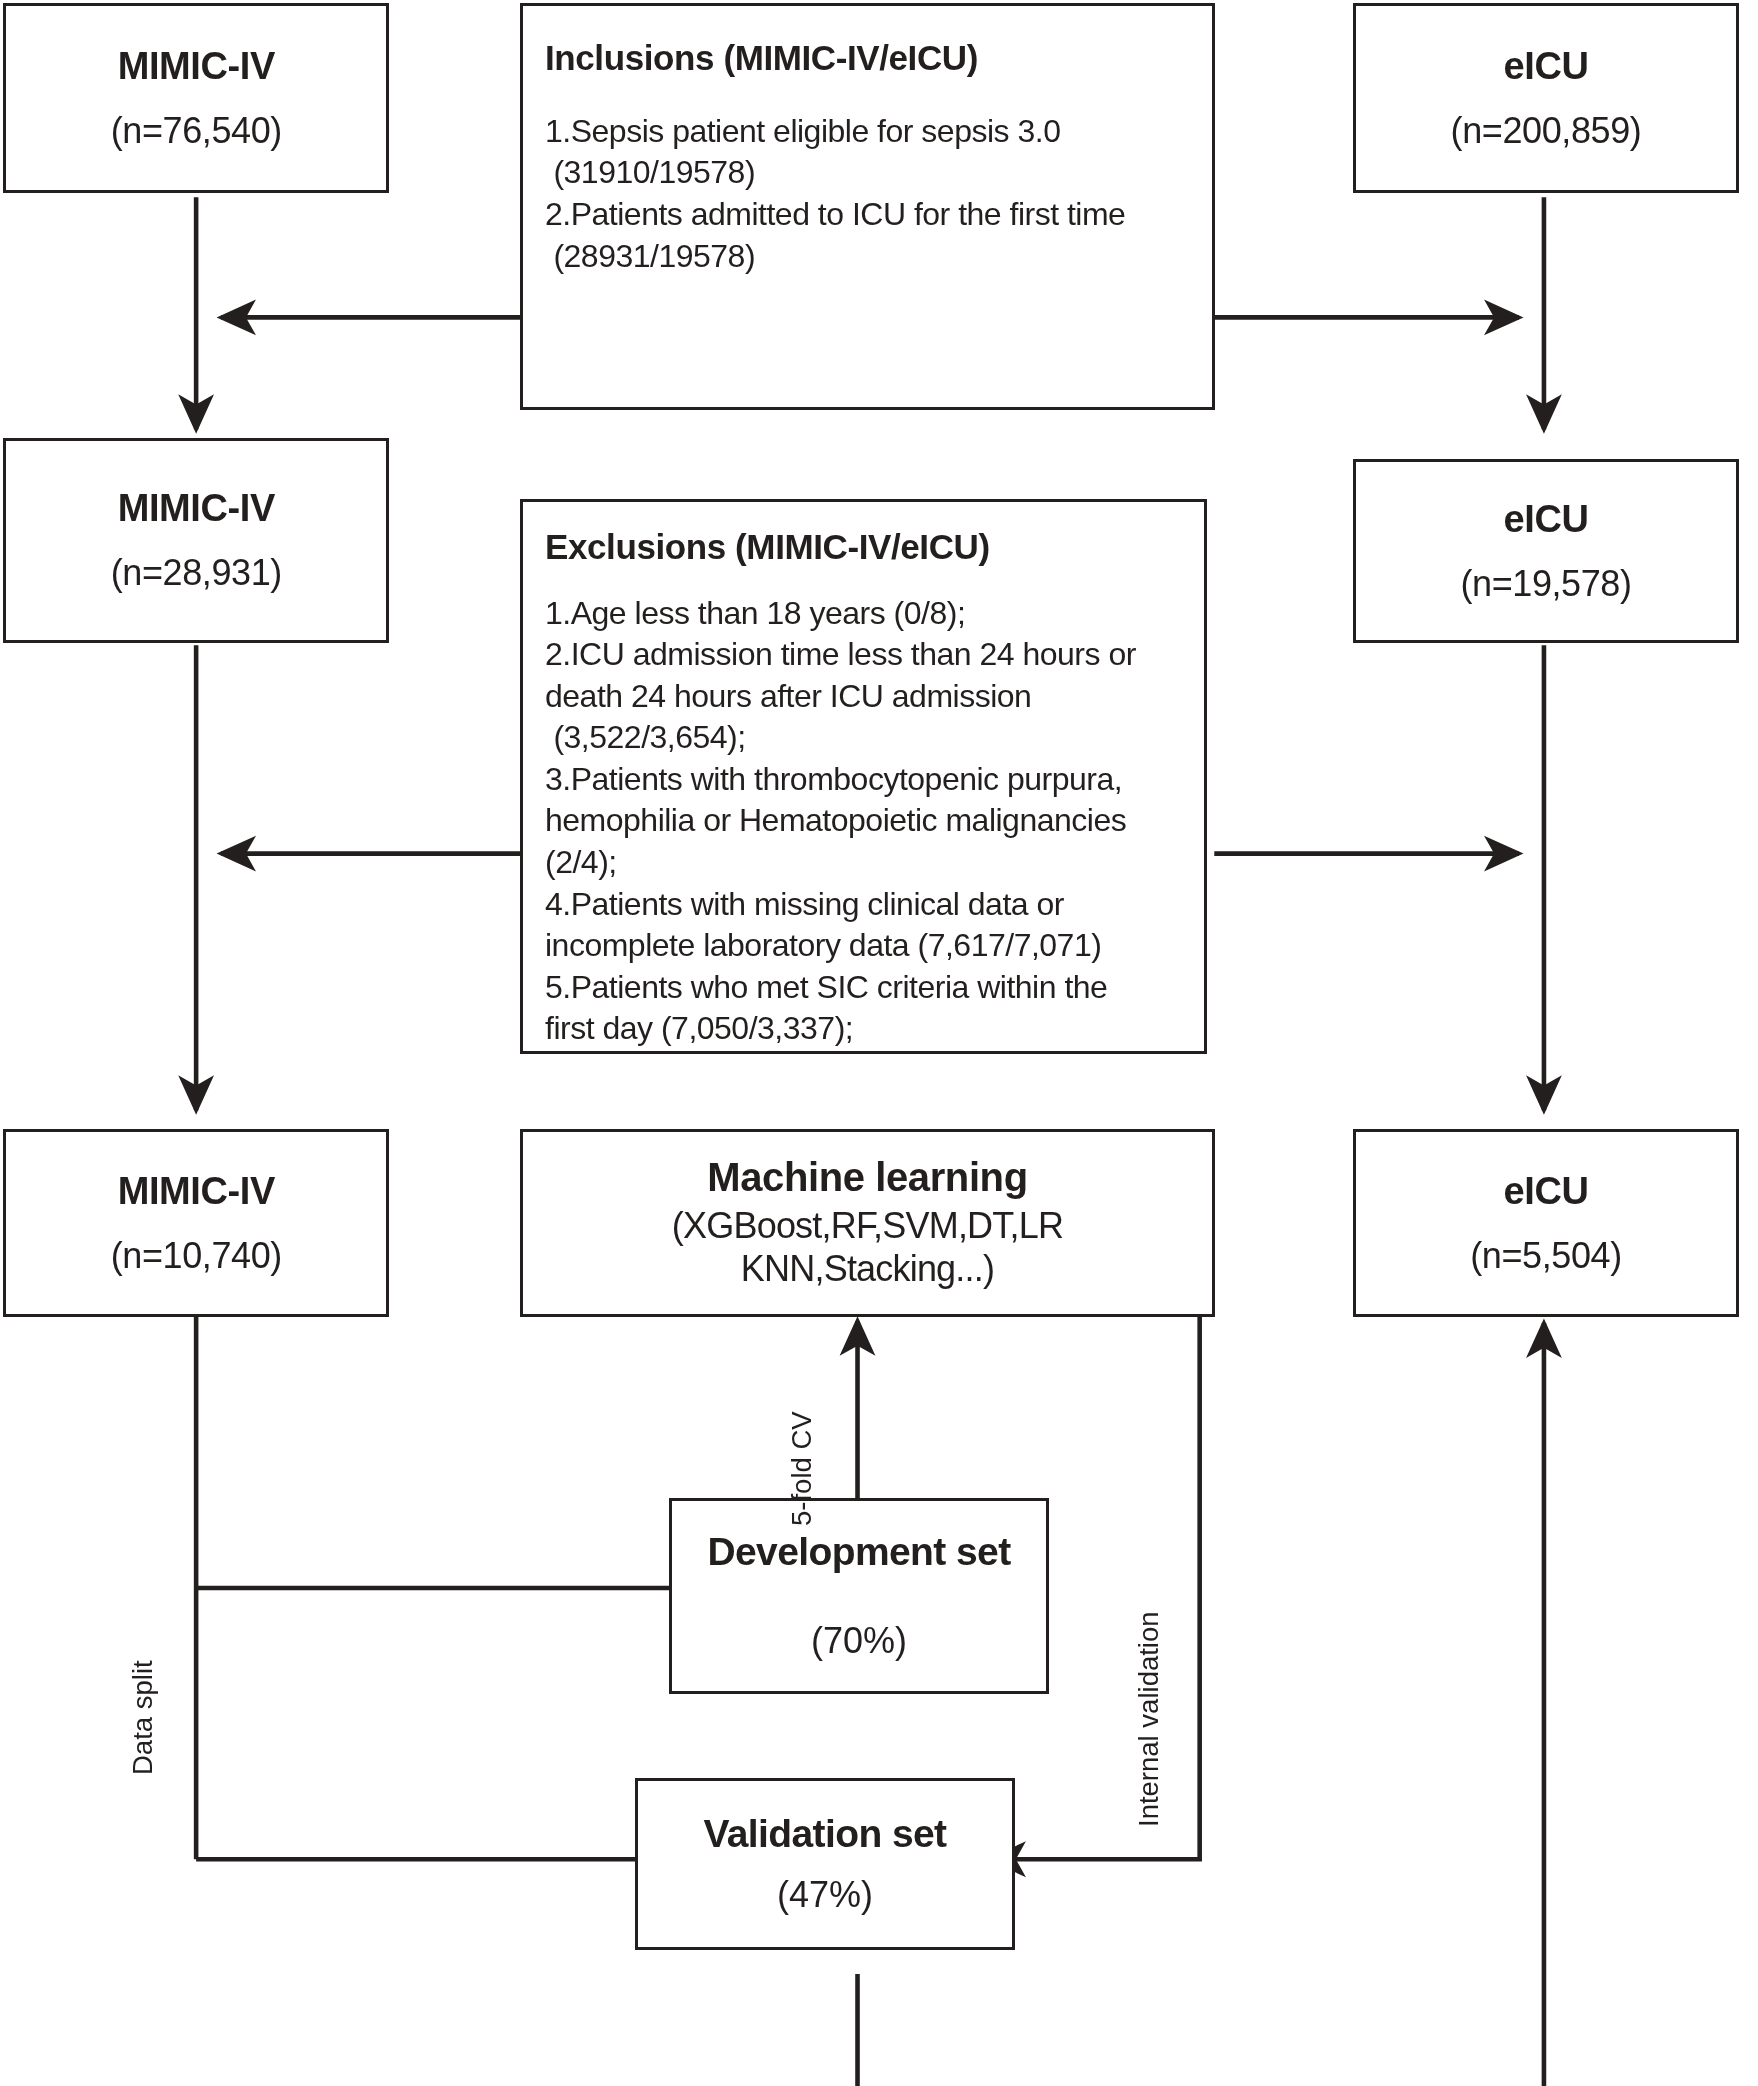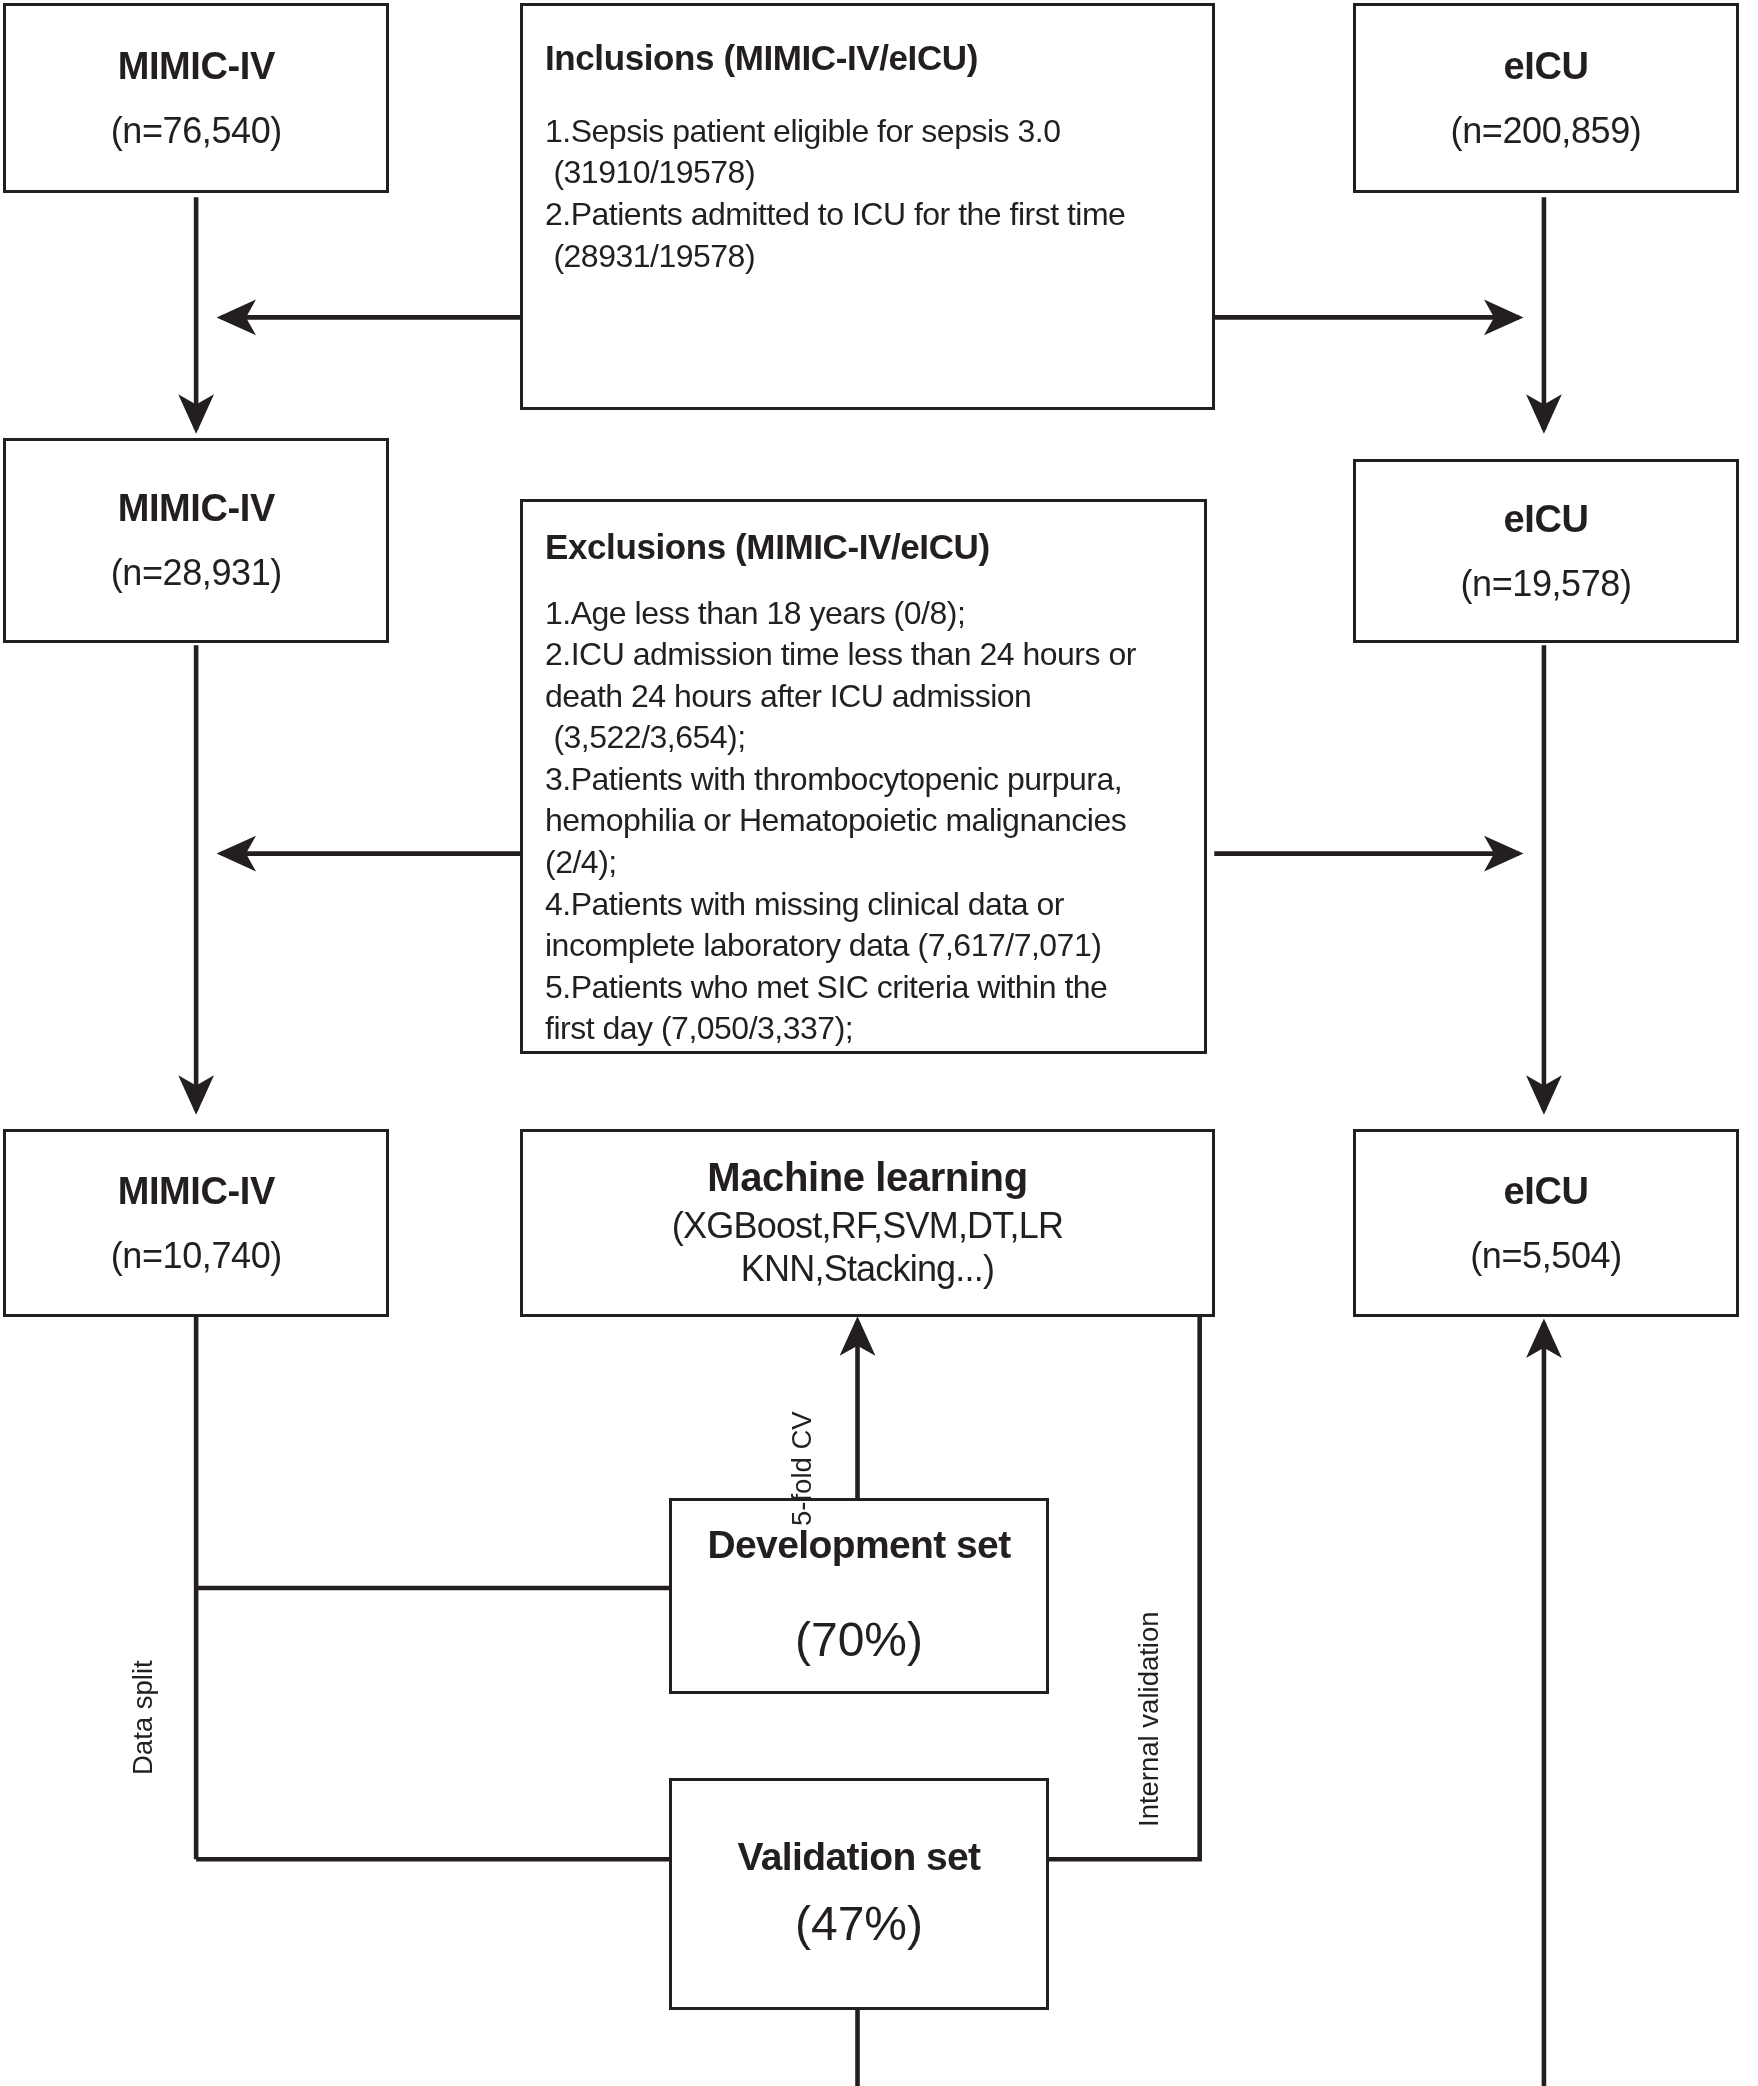--- a/index.html
+++ b/index.html
@@ -82,21 +82,21 @@
     margin-top: 6.7px;
   }
   .set-title {
     font-weight: bold;
     font-size: 39px;
     line-height: 1.05;
     letter-spacing: -0.6px;
   }
   .set-pct {
     font-weight: normal;
-    font-size: 48px;
+    font-size: 36px;
     line-height: 1.1;
     margin-top: 20px;
   }
   .edge-label {
     position: absolute;
     font-weight: normal;
     font-size: 27.5px;
     letter-spacing: 0px;
     white-space: nowrap;
     z-index: 3;
@@ -213,21 +213,21 @@
   <div class="node" style="left:1353px; top:1129px; width:386px; height:188px;">
     <div class="title-bold">eICU</div>
     <div class="sub-reg">(n=5,504)</div>
   </div>
 
   <div class="node" style="left:669px; top:1498px; width:380px; height:196px;gap:28px;">
     <div class="set-title">Development set</div>
     <div class="set-pct">(70%)</div>
   </div>
 
-  <div class="node" style="left:669px; top:1778px; width:380px; height:232px;">
+  <div class="node" style="left:635px; top:1778px; width:380px; height:172px;">
     <div class="set-title">Validation set</div>
     <div class="set-pct">(47%)</div>
   </div>
 
   <span class="edge-label vert" style="left:818px; top:1494px;">5-fold CV</span>
 
   <span class="edge-label vert" style="left:159px; top:1743px;">Data split</span>
 
   <span class="edge-label vert" style="left:1165px; top:1795px;">Internal validation</span>
 

